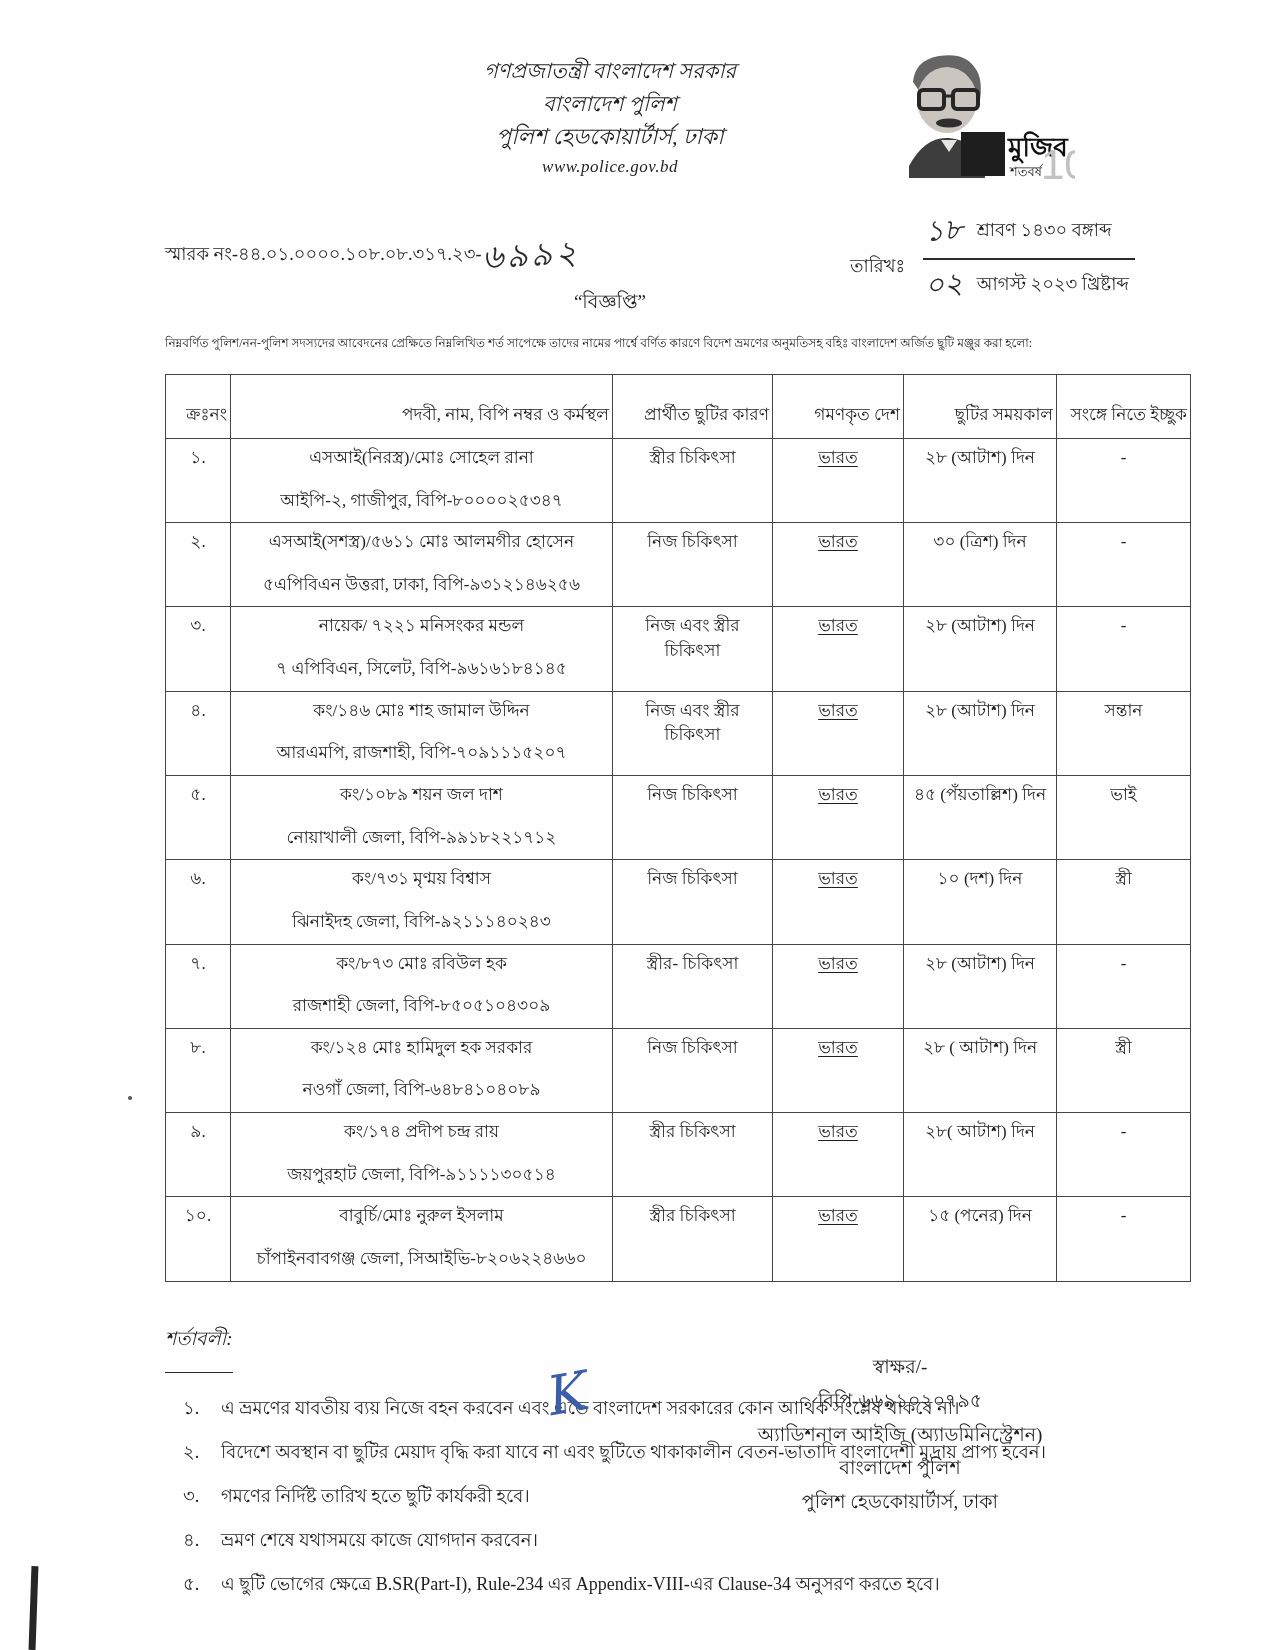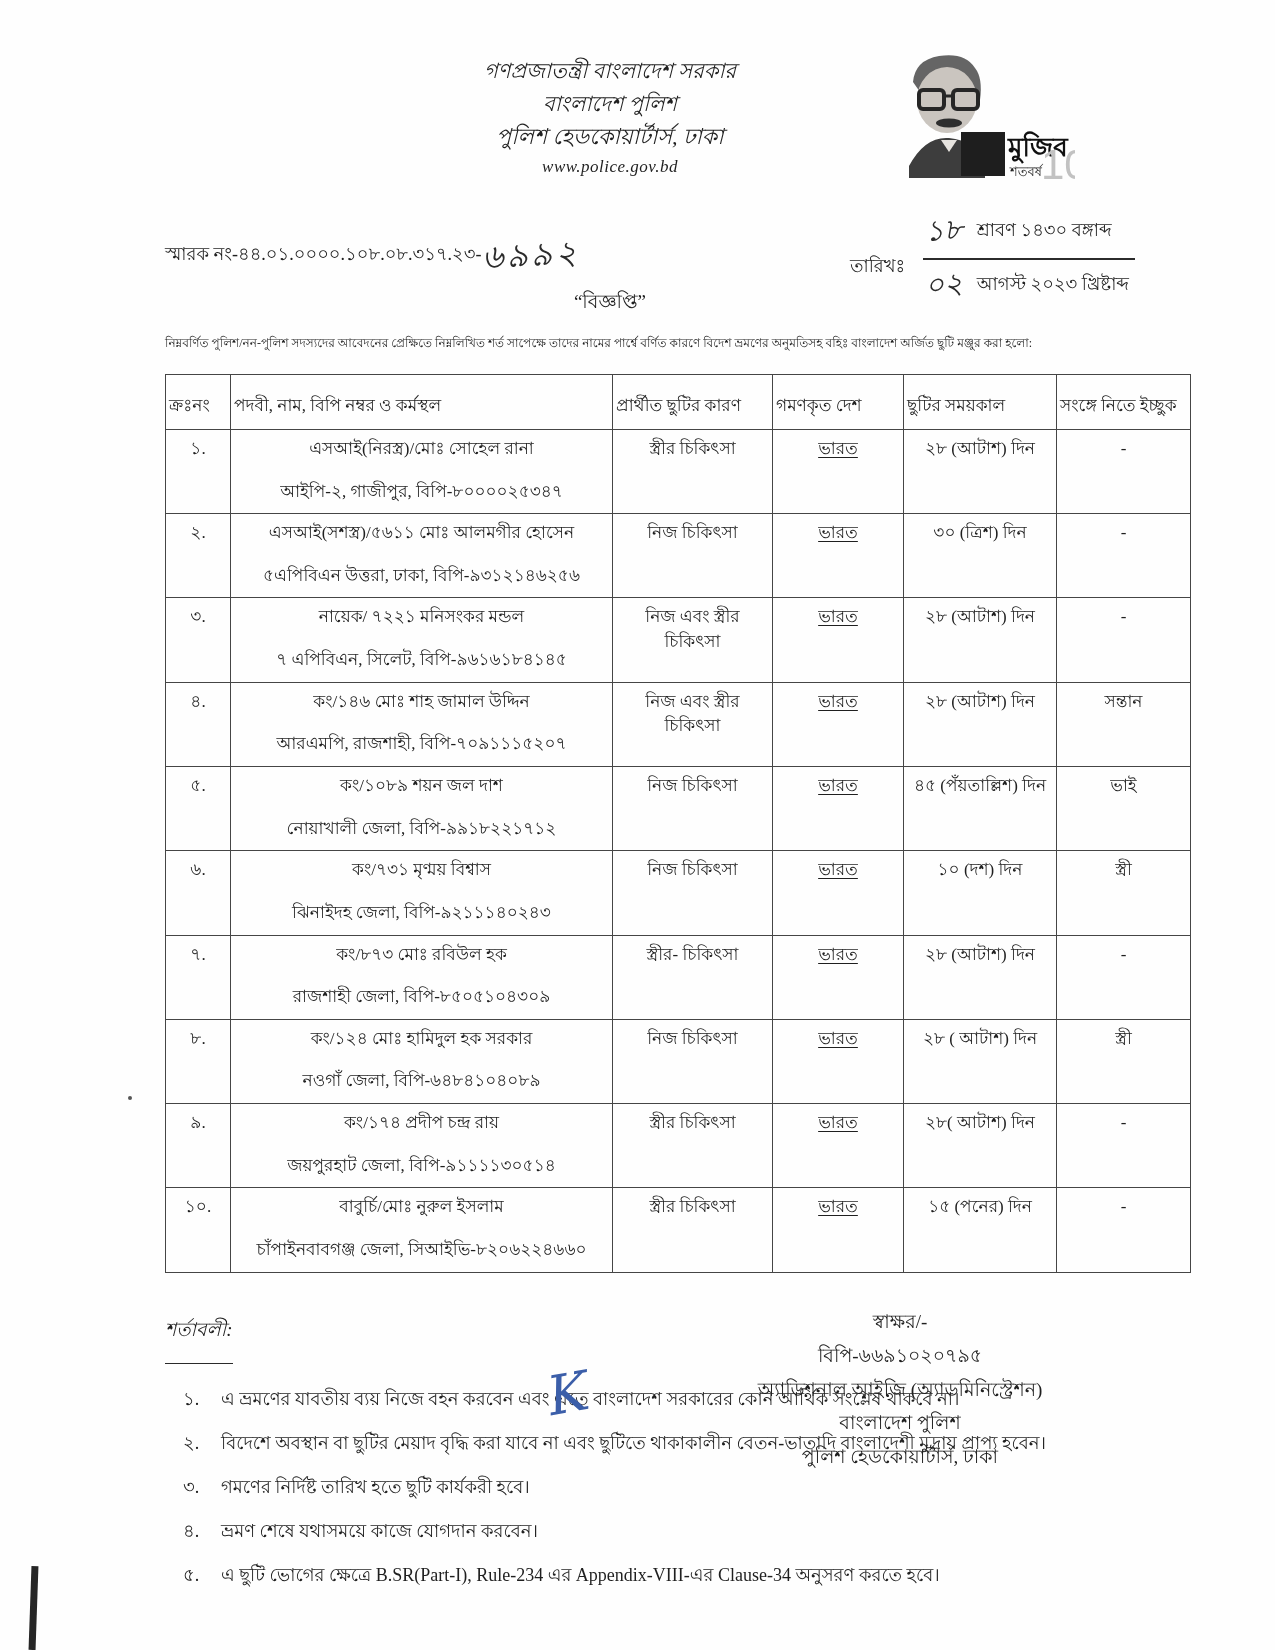--- a/index.html
+++ b/index.html
@@ -28,38 +28,38 @@
   .date-top { border-bottom:2px solid #2b2b2b; padding:0 6px 2px 2px; }
   .date-top, .date-bot { font-size:18px; white-space:nowrap; }
   .date-bot { padding:1px 6px 0 2px; }
   .date-frac .hw-day { font-size:29px; display:inline-block; transform:rotate(-4deg); margin-right:14px; vertical-align:-4px; }
   
   .notice-title { margin:8px 0 0 165px; width:890px; text-align:center; font-size:19px; }
   .intro { margin:14px 0 0 165px; width:1000px; font-size:12px; line-height:1.75; text-align:justify; }
   
   table.leave { border-collapse:collapse; margin:20px 0 0 165px; width:1025px; table-layout:fixed; }
   table.leave th, table.leave td { border:1.6px solid #454545; vertical-align:top; font-weight:normal; }
-  table.leave th { font-size:17px; padding:18px 3px 10px; text-align:left; line-height:1.55; }
+  table.leave th { font-size:17px; padding:27px 3px 10px; text-align:right; line-height:1.55; }
   table.leave td { font-size:17px; padding:7px 3px 9px; text-align:center; line-height:1.45; }
   td.c-name { text-align:left; padding-left:13px;font-family:Liberation Serif, serif; }
   .name-l2 { margin-top:18px; }
   td.c-country span { text-decoration:underline; text-underline-offset:3px; }
   .col-sl { width:65px; } .col-name { width:382px; } .col-reason { width:160px; }
   .col-country { width:131px; } .col-dur { width:153px; } .col-comp { width:134px; }
   
   .conditions { margin:42px 0 0 165px; width:1010px; }
   .cond-title { font-size:19px; display:inline-block; border-bottom:1.8px solid #2a2a2a; padding-bottom:16px;font-style:italic; }
   .cond-list { margin-top:22px; }
   .cond-item { display:flex; font-size:18px; line-height:1.5; margin-bottom:17px; }
   .cond-num { width:38px; flex:none; padding-left:18px; }
   .cond-text { flex:1; }
   
   .sig-mark { position:absolute; left:548px; top:1362px; font-size:54px; color:#3b5ea9;
               font-style:italic; transform:rotate(-10deg); font-family:"DejaVu Serif",serif; }
-  .sig-block { position:absolute; left:660px; top:1305px; width:480px; text-align:center;
+  .sig-block { position:absolute; left:660px; top:1350px; width:480px; text-align:center;
                font-size:19px; line-height:1.78; }
   
   .artifact-bar { position:absolute; left:30px; top:1566px; width:7px; height:84px; background:#262626; transform:rotate(2deg); }
   .artifact-dot { position:absolute; left:128px; top:1096px; width:4px; height:4px; background:#555; border-radius:50%; }
 </style>
 </head>
 <body>
 
 <div class="page">
 

